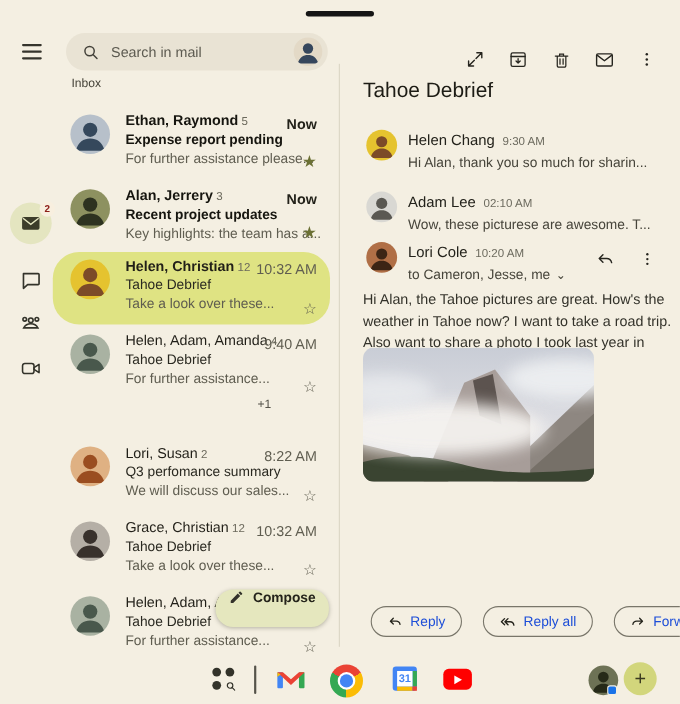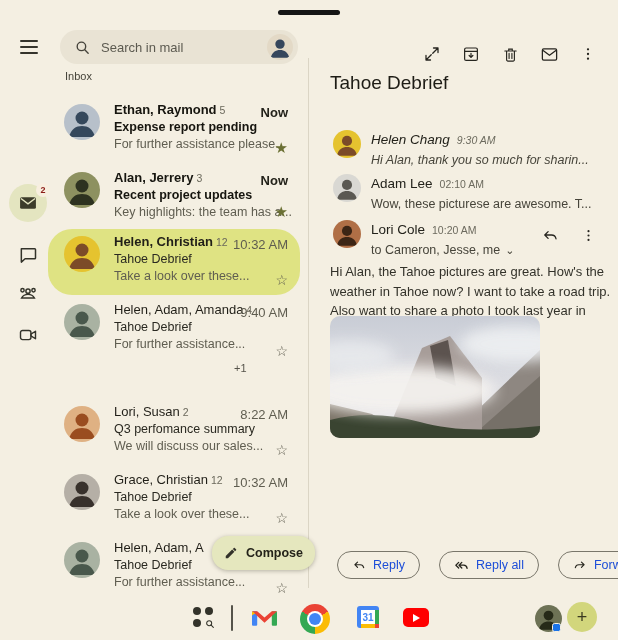--- a/index.html
+++ b/index.html
@@ -42,21 +42,21 @@
   .row.unread .l1,.row.unread .l2{font-weight:700;color:#16150f;}
   .rtime{position:absolute;right:12px;top:9px;font-size:13px;color:#5f5d50;}
   .row.unread .rtime{font-weight:700;color:#23221a;}
   .rstar{position:absolute;right:12px;bottom:9px;font-size:14px;line-height:14px;color:#5d5b4e;cursor:pointer;}
   .rstar.on{color:var(--accent_star);font-size:15px;}
   .chip{position:absolute;left:65px;top:62px;height:23px;border:1px solid #8d8a78;border-radius:12px;display:flex;align-items:center;gap:6px;padding:0 10px 0 8px;font-size:11.5px;color:#33322a;background:transparent;cursor:pointer;white-space:nowrap;}
   .chip-extra{position:absolute;left:186px;top:66px;font-size:11px;color:#55534a;}
   .docsq{width:13px;height:13px;border-radius:2.5px;background:#4285F4;position:relative;}
   .docsq::before{content:"";position:absolute;left:3px;top:3.5px;width:7px;height:1.3px;background:#fff;box-shadow:0 2.6px 0 #fff,0 5.2px 0 #fff;}
 
-  .compose{position:absolute;left:148px;top:536px;width:103px;height:34px;border-radius:16px;background:var(--compose);display:flex;align-items:center;justify-content:center;gap:8px;font-size:12.5px;font-weight:600;color:#24231a;box-shadow:0 1px 4px rgba(60,60,40,.35);cursor:pointer;z-index:5;margin-left:16px;}
+  .compose{position:absolute;left:148px;top:536px;width:103px;height:34px;border-radius:16px;background:var(--compose);display:flex;justify-content:center;gap:8px;font-size:12.5px;font-weight:600;color:#24231a;box-shadow:0 1px 4px rgba(60,60,40,.35);cursor:pointer;z-index:5;}
 
   
   .vdivider{position:absolute;left:308px;top:58px;width:1px;height:530px;background:var(--divider);}
 
   
   .read-pane{position:absolute;left:309px;top:0;width:309px;height:600px;}
   .toolbar{position:absolute;right:20px;top:44px;display:flex;align-items:center;gap:19px;}
   .tbtn{width:20px;height:20px;display:flex;align-items:center;justify-content:center;cursor:pointer;}
   .thread-title{position:absolute;left:21px;top:72px;font-size:19px;font-weight:500;color:#1d1c15;}
 
@@ -325,21 +325,21 @@
       <svg width="16" height="16" viewBox="0 0 24 24" fill="#26251f">
         <circle cx="12" cy="5" r="1.7"></circle>
           <circle cx="12" cy="12" r="1.7"></circle>
           <circle cx="12" cy="19" r="1.7"></circle>
       </svg>
     </span>
   </div>
 
   <div class="thread-title">Tahoe Debrief</div>
 
-  <div class="msg" style="top:122px;font-style:italic;">
+  <div class="msg" style="top:110px;">
     <span class="mavatar av-helen">
         <svg viewBox="0 0 36 36">
           <circle cx="18" cy="14" r="6.5" fill="currentColor"></circle>
           <path d="M5 33c2-8 7-11 13-11s11 3 13 11z" fill="currentColor"></path>
         </svg>
       </span>
     <div class="mline1"><span>Helen Chang</span><span class="mtime">9:30 AM</span></div>
     <div class="mline2">Hi Alan, thank you so much for sharin...</div>
   </div>
 

